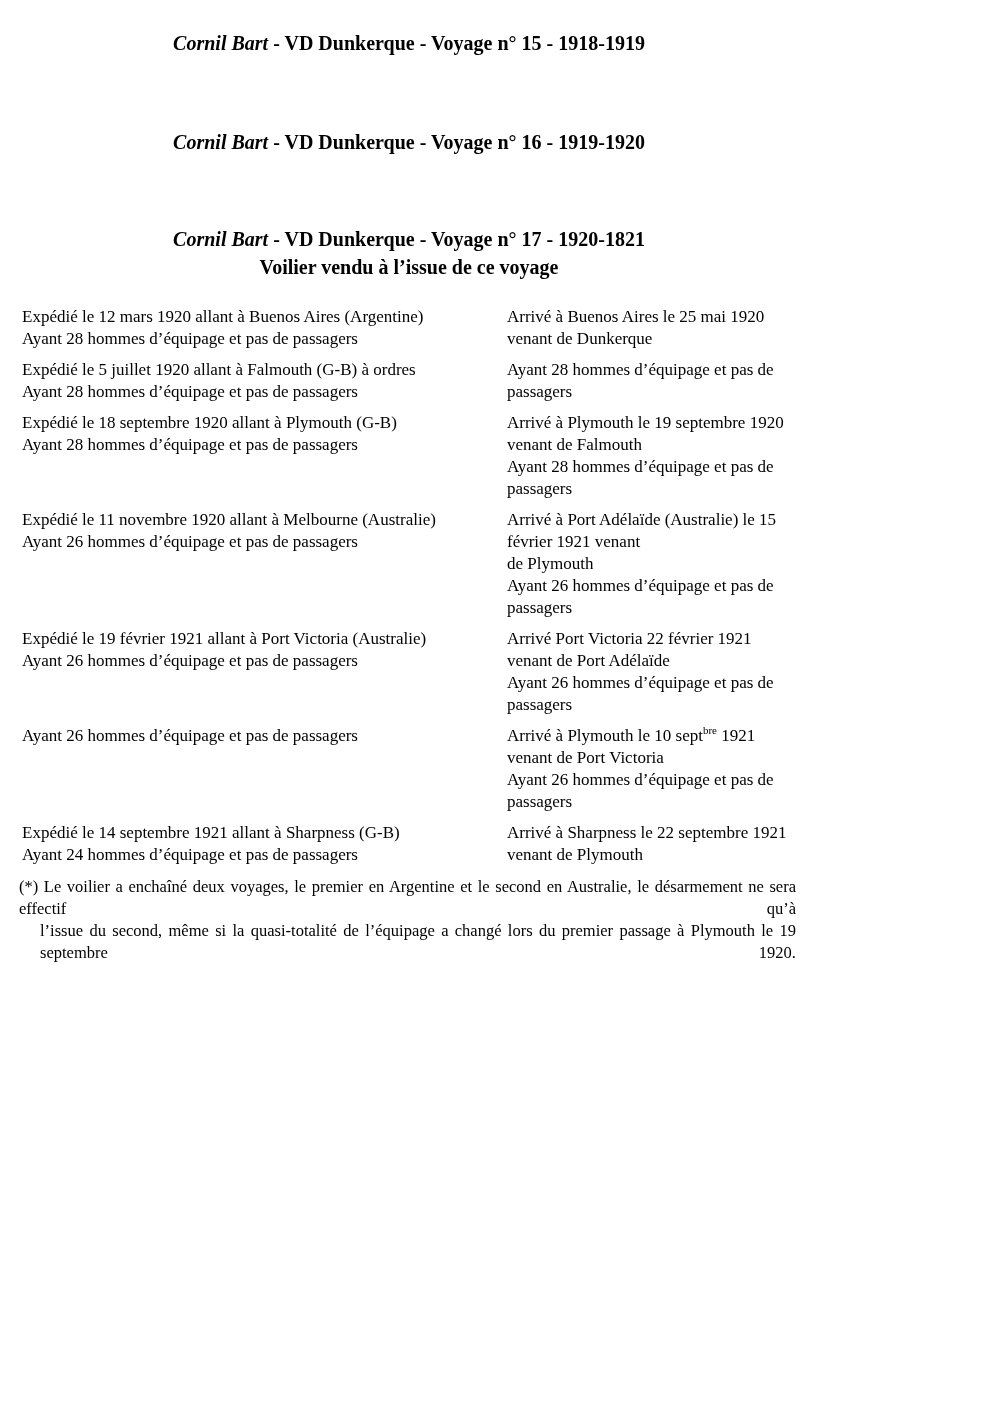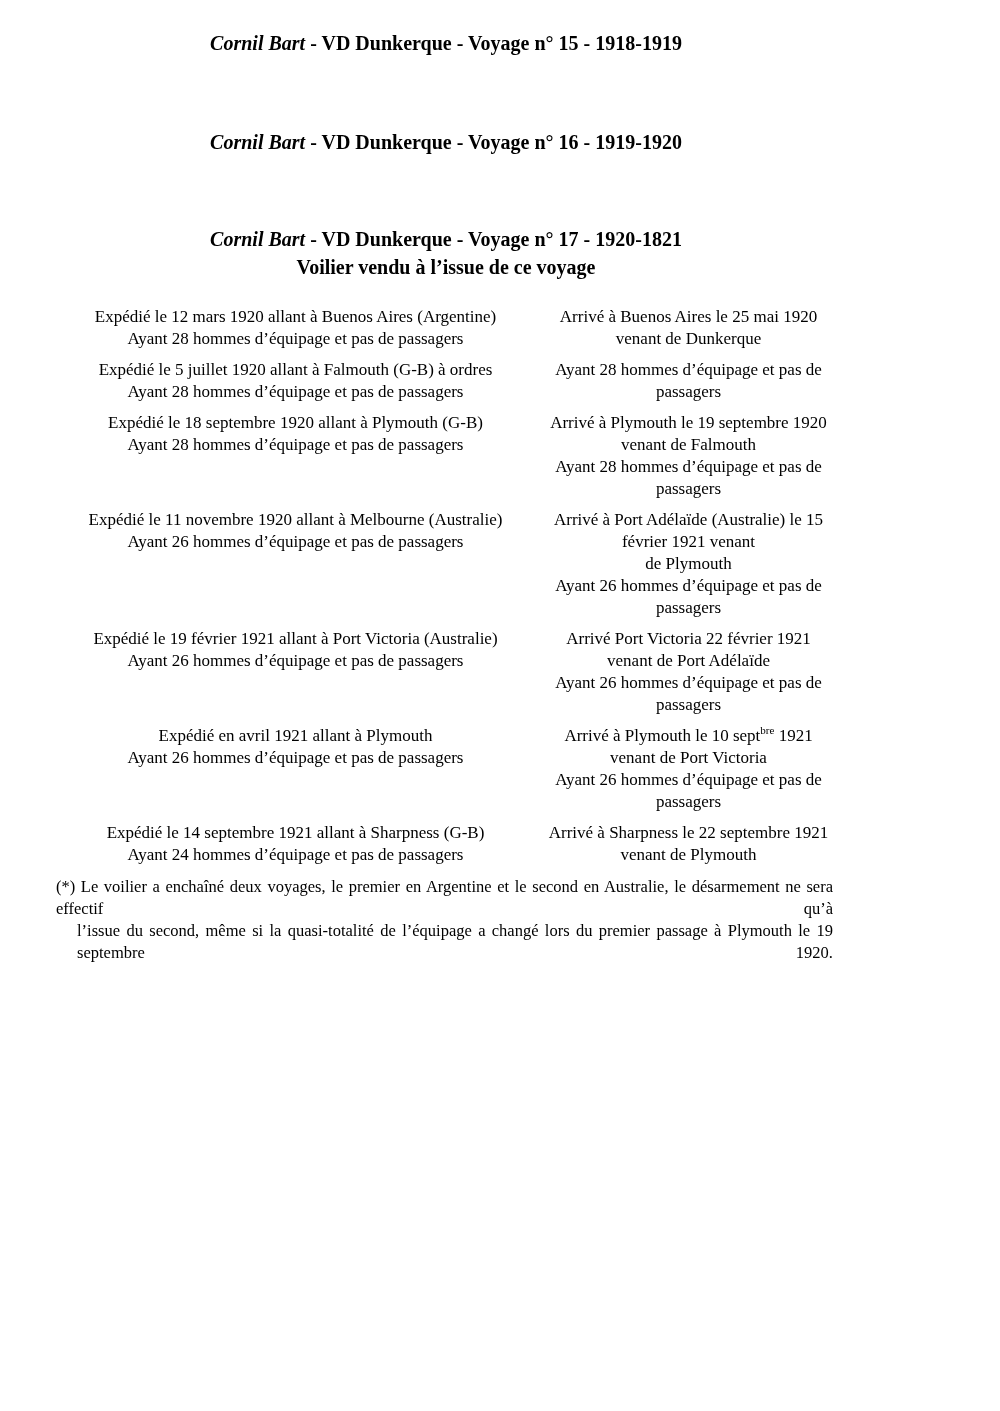--- a/index.html
+++ b/index.html
@@ -4,21 +4,20 @@
 <style>
   html, body { margin: 0; padding: 0; }
   .page {
     position: relative;
     width: 828px;
     height: 1411px;
     background: #ffffff;
     color: #000000;
     font-family: "Liberation Serif", serif;
     overflow: hidden;
-    margin-left: 37px;
   }
   .content {
     padding-left: 22px;
     padding-right: 32px;
   }
   .heading {
     text-align: center;
     font-weight: bold;
     font-size: 20px;
     line-height: 23px;
@@ -37,21 +36,20 @@
   }
   .voyage-table {
     margin-top: 27px;
     font-size: 17px;
     line-height: 22px;
   }
   .voyage-row {
     display: flex;
     align-items: flex-start;
     margin-bottom: 9px;
-    text-align: center;
   }
   .cell-left {
     width: 485px;
     box-sizing: border-box;
     padding-right: 12px;
     flex: none;
   }
   .cell-right { flex: 1; }
   .sup {
     font-size: 11px;
@@ -134,21 +132,20 @@
           <div>Ayant 26 hommes d’équipage et pas de passagers</div>
         </div>
         <div class="cell-right">
           <div>Arrivé Port Victoria 22 février 1921 venant de Port Adélaïde</div>
           <div>Ayant 26 hommes d’équipage et pas de passagers</div>
         </div>
       </div>
 
       <div class="voyage-row">
         <div class="cell-left">
-          <div>Expédié en avril 1921 allant à Plymouth</div>
           <div>Ayant 26 hommes d’équipage et pas de passagers</div>
         </div>
         <div class="cell-right">
           <div><span>Arrivé à Plymouth le 10 sept</span><span class="sup">bre</span><span> 1921 venant de Port Victoria</span></div>
           <div>Ayant 26 hommes d’équipage et pas de passagers</div>
         </div>
       </div>
 
       <div class="voyage-row">
         <div class="cell-left">

